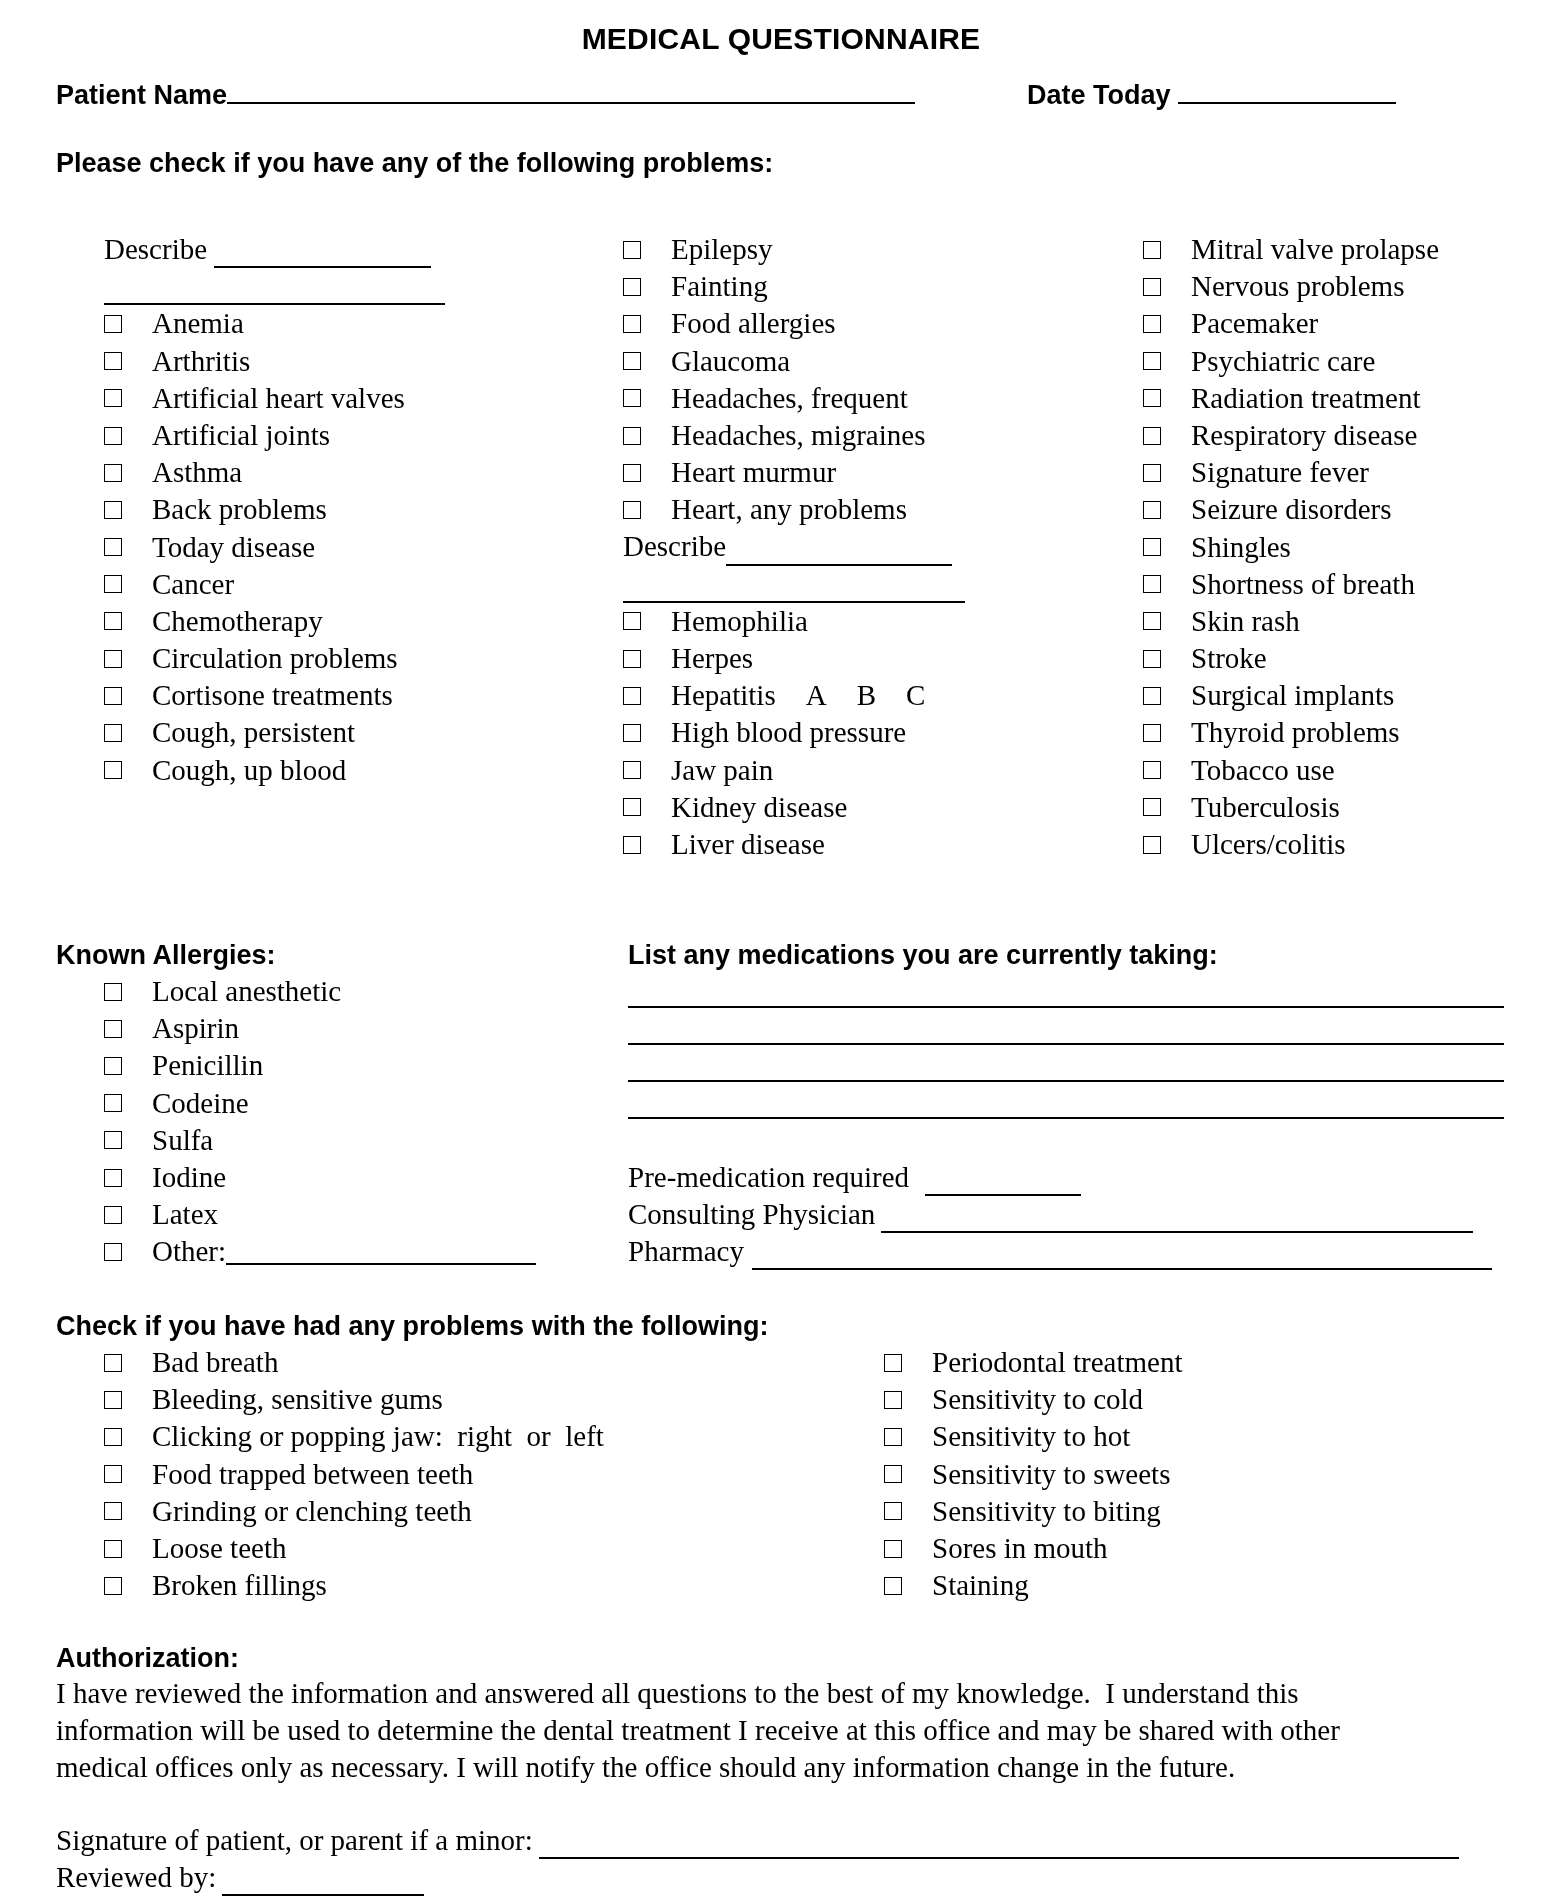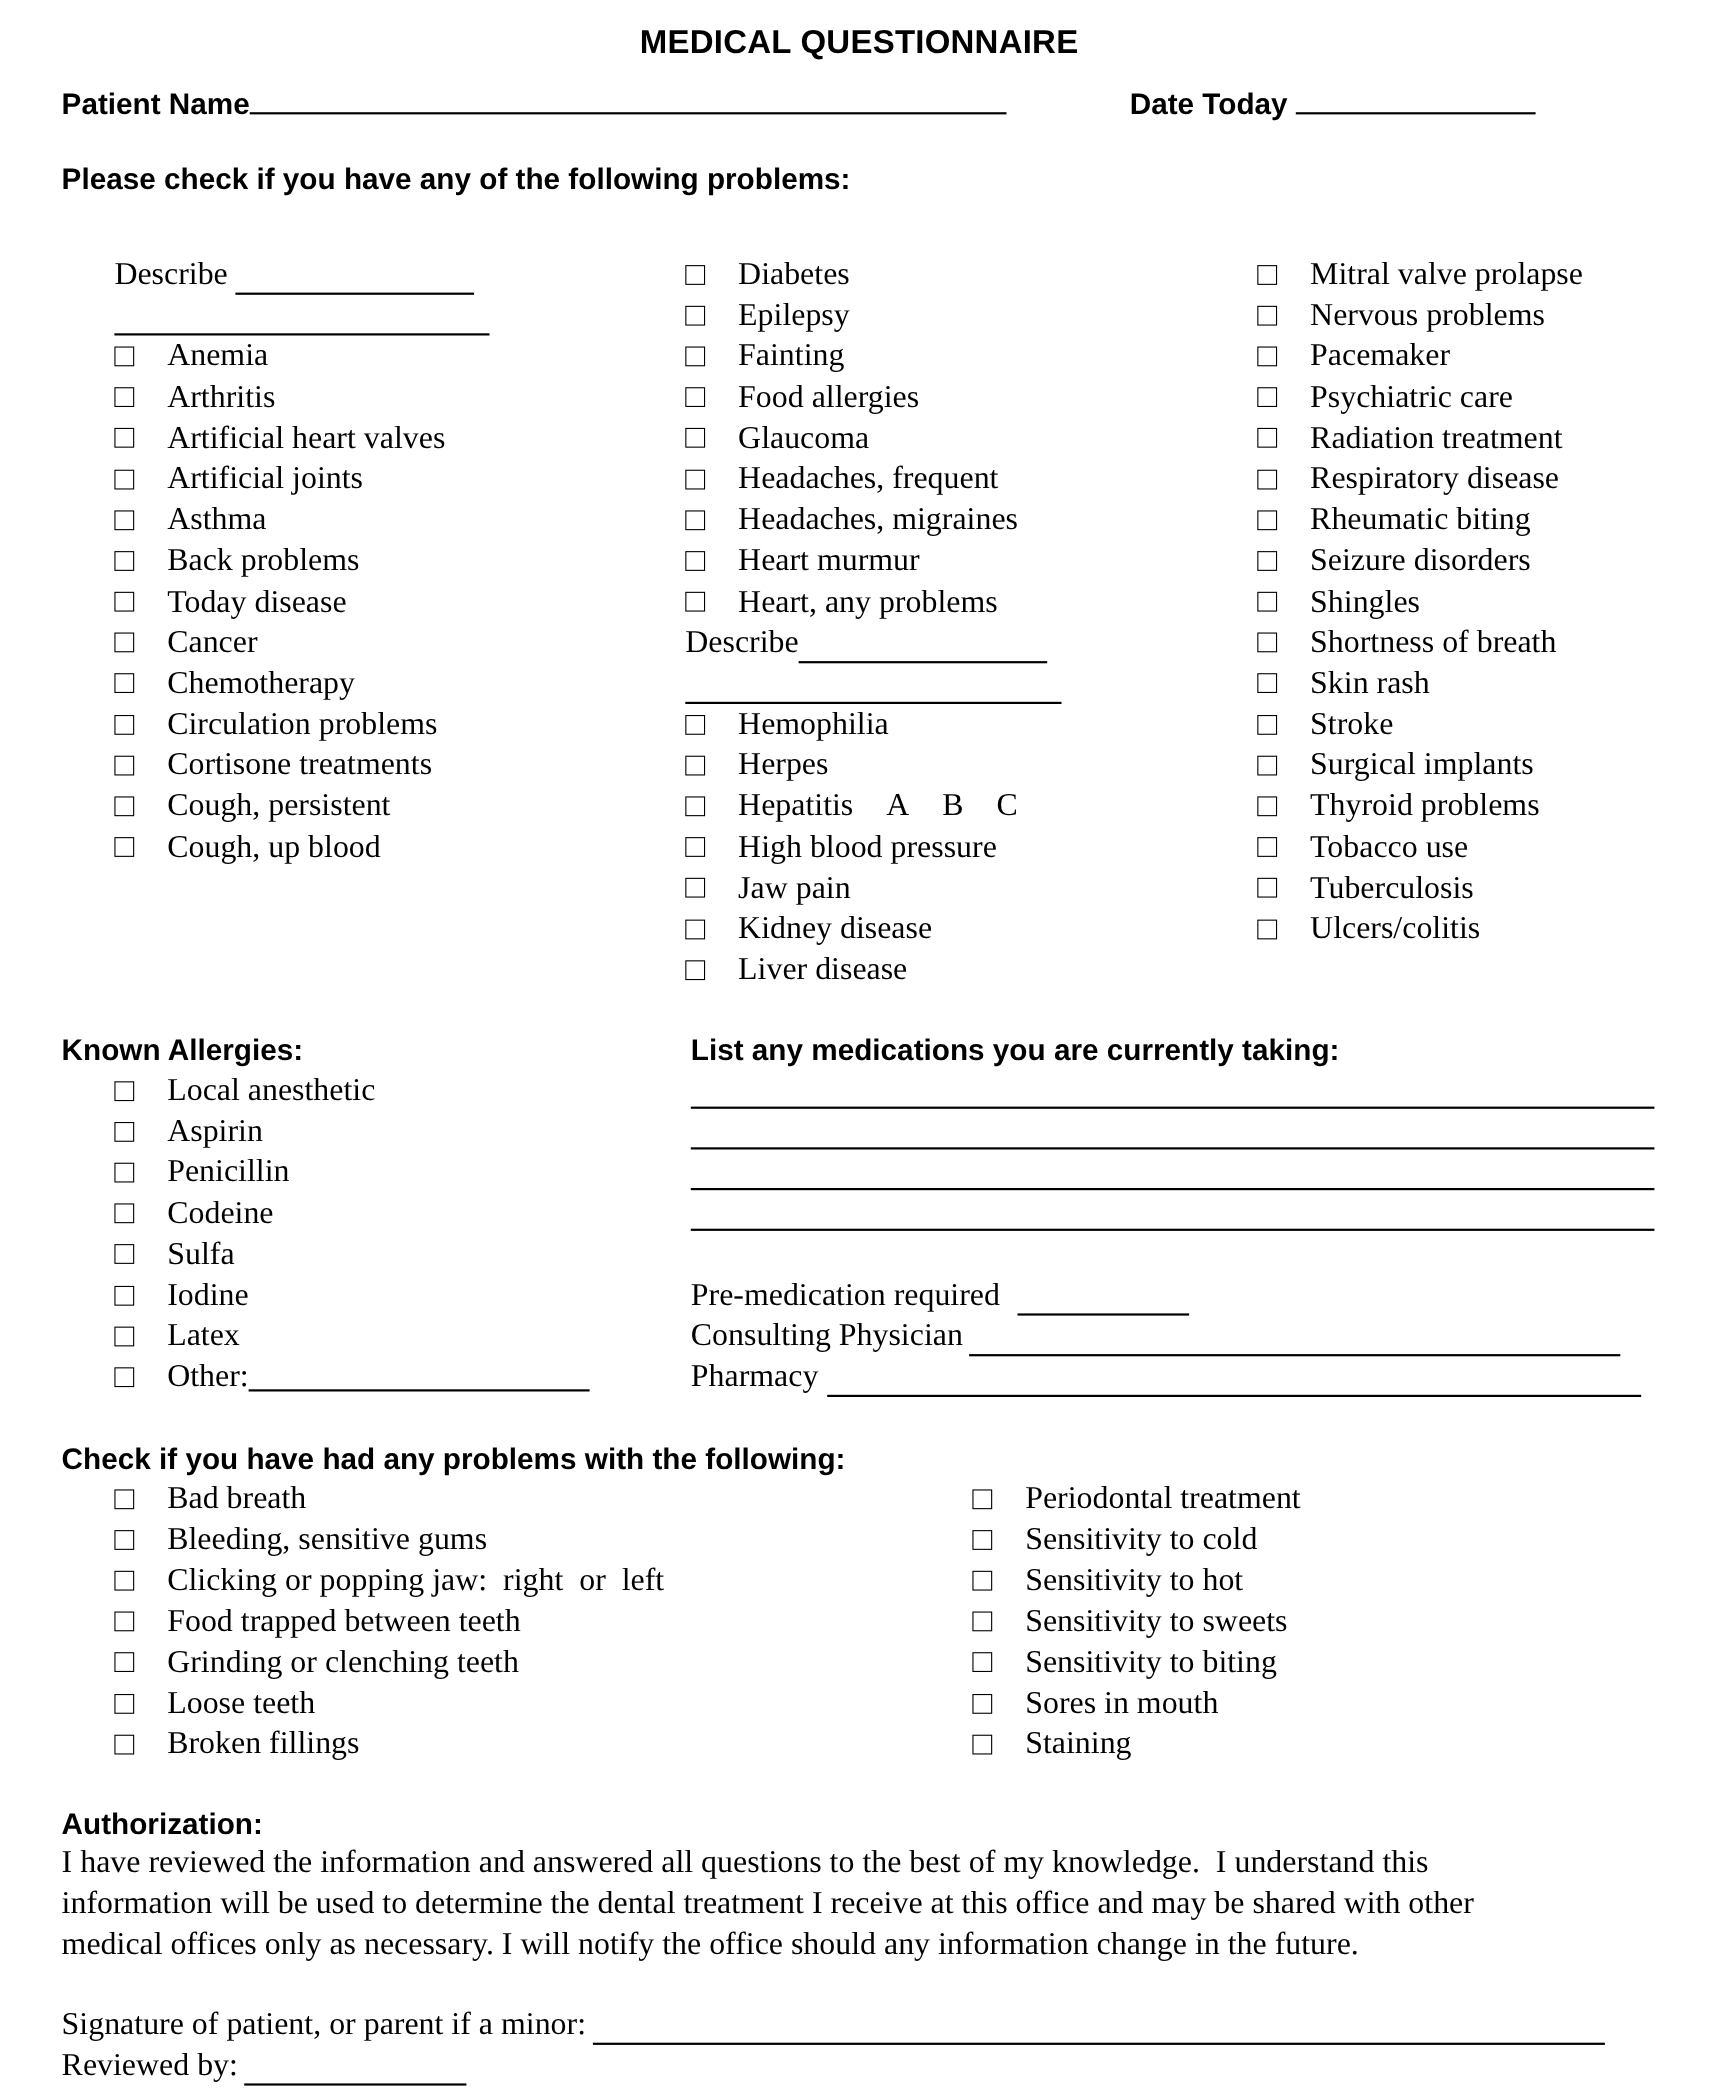--- a/index.html
+++ b/index.html
@@ -93,24 +93,20 @@
         <span class="cb"></span>
         <span class="lbl" style="white-space: pre;">Cough, up blood</span>
       </div>
     </div>
 </div>
 
 <div class="col serif" style="top:231px; left:623px;">
   <div id="c2top">
       <div class="row">
         <span class="cb"></span>
-        <span class="lbl" style="white-space: pre;">Diabetes</span>
-      </div>
-      <div class="row">
-        <span class="cb"></span>
         <span class="lbl" style="white-space: pre;">Epilepsy</span>
       </div>
       <div class="row">
         <span class="cb"></span>
         <span class="lbl" style="white-space: pre;">Fainting</span>
       </div>
       <div class="row">
         <span class="cb"></span>
         <span class="lbl" style="white-space: pre;">Food allergies</span>
       </div>
@@ -198,21 +194,21 @@
       <div class="row">
         <span class="cb"></span>
         <span class="lbl" style="white-space: pre;">Radiation treatment</span>
       </div>
       <div class="row">
         <span class="cb"></span>
         <span class="lbl" style="white-space: pre;">Respiratory disease</span>
       </div>
       <div class="row">
         <span class="cb"></span>
-        <span class="lbl" style="white-space: pre;">Rheumatic biting</span>
+        <span class="lbl" style="white-space: pre;">Signature fever</span>
       </div>
       <div class="row">
         <span class="cb"></span>
         <span class="lbl" style="white-space: pre;">Seizure disorders</span>
       </div>
       <div class="row">
         <span class="cb"></span>
         <span class="lbl" style="white-space: pre;">Shingles</span>
       </div>
       <div class="row">

